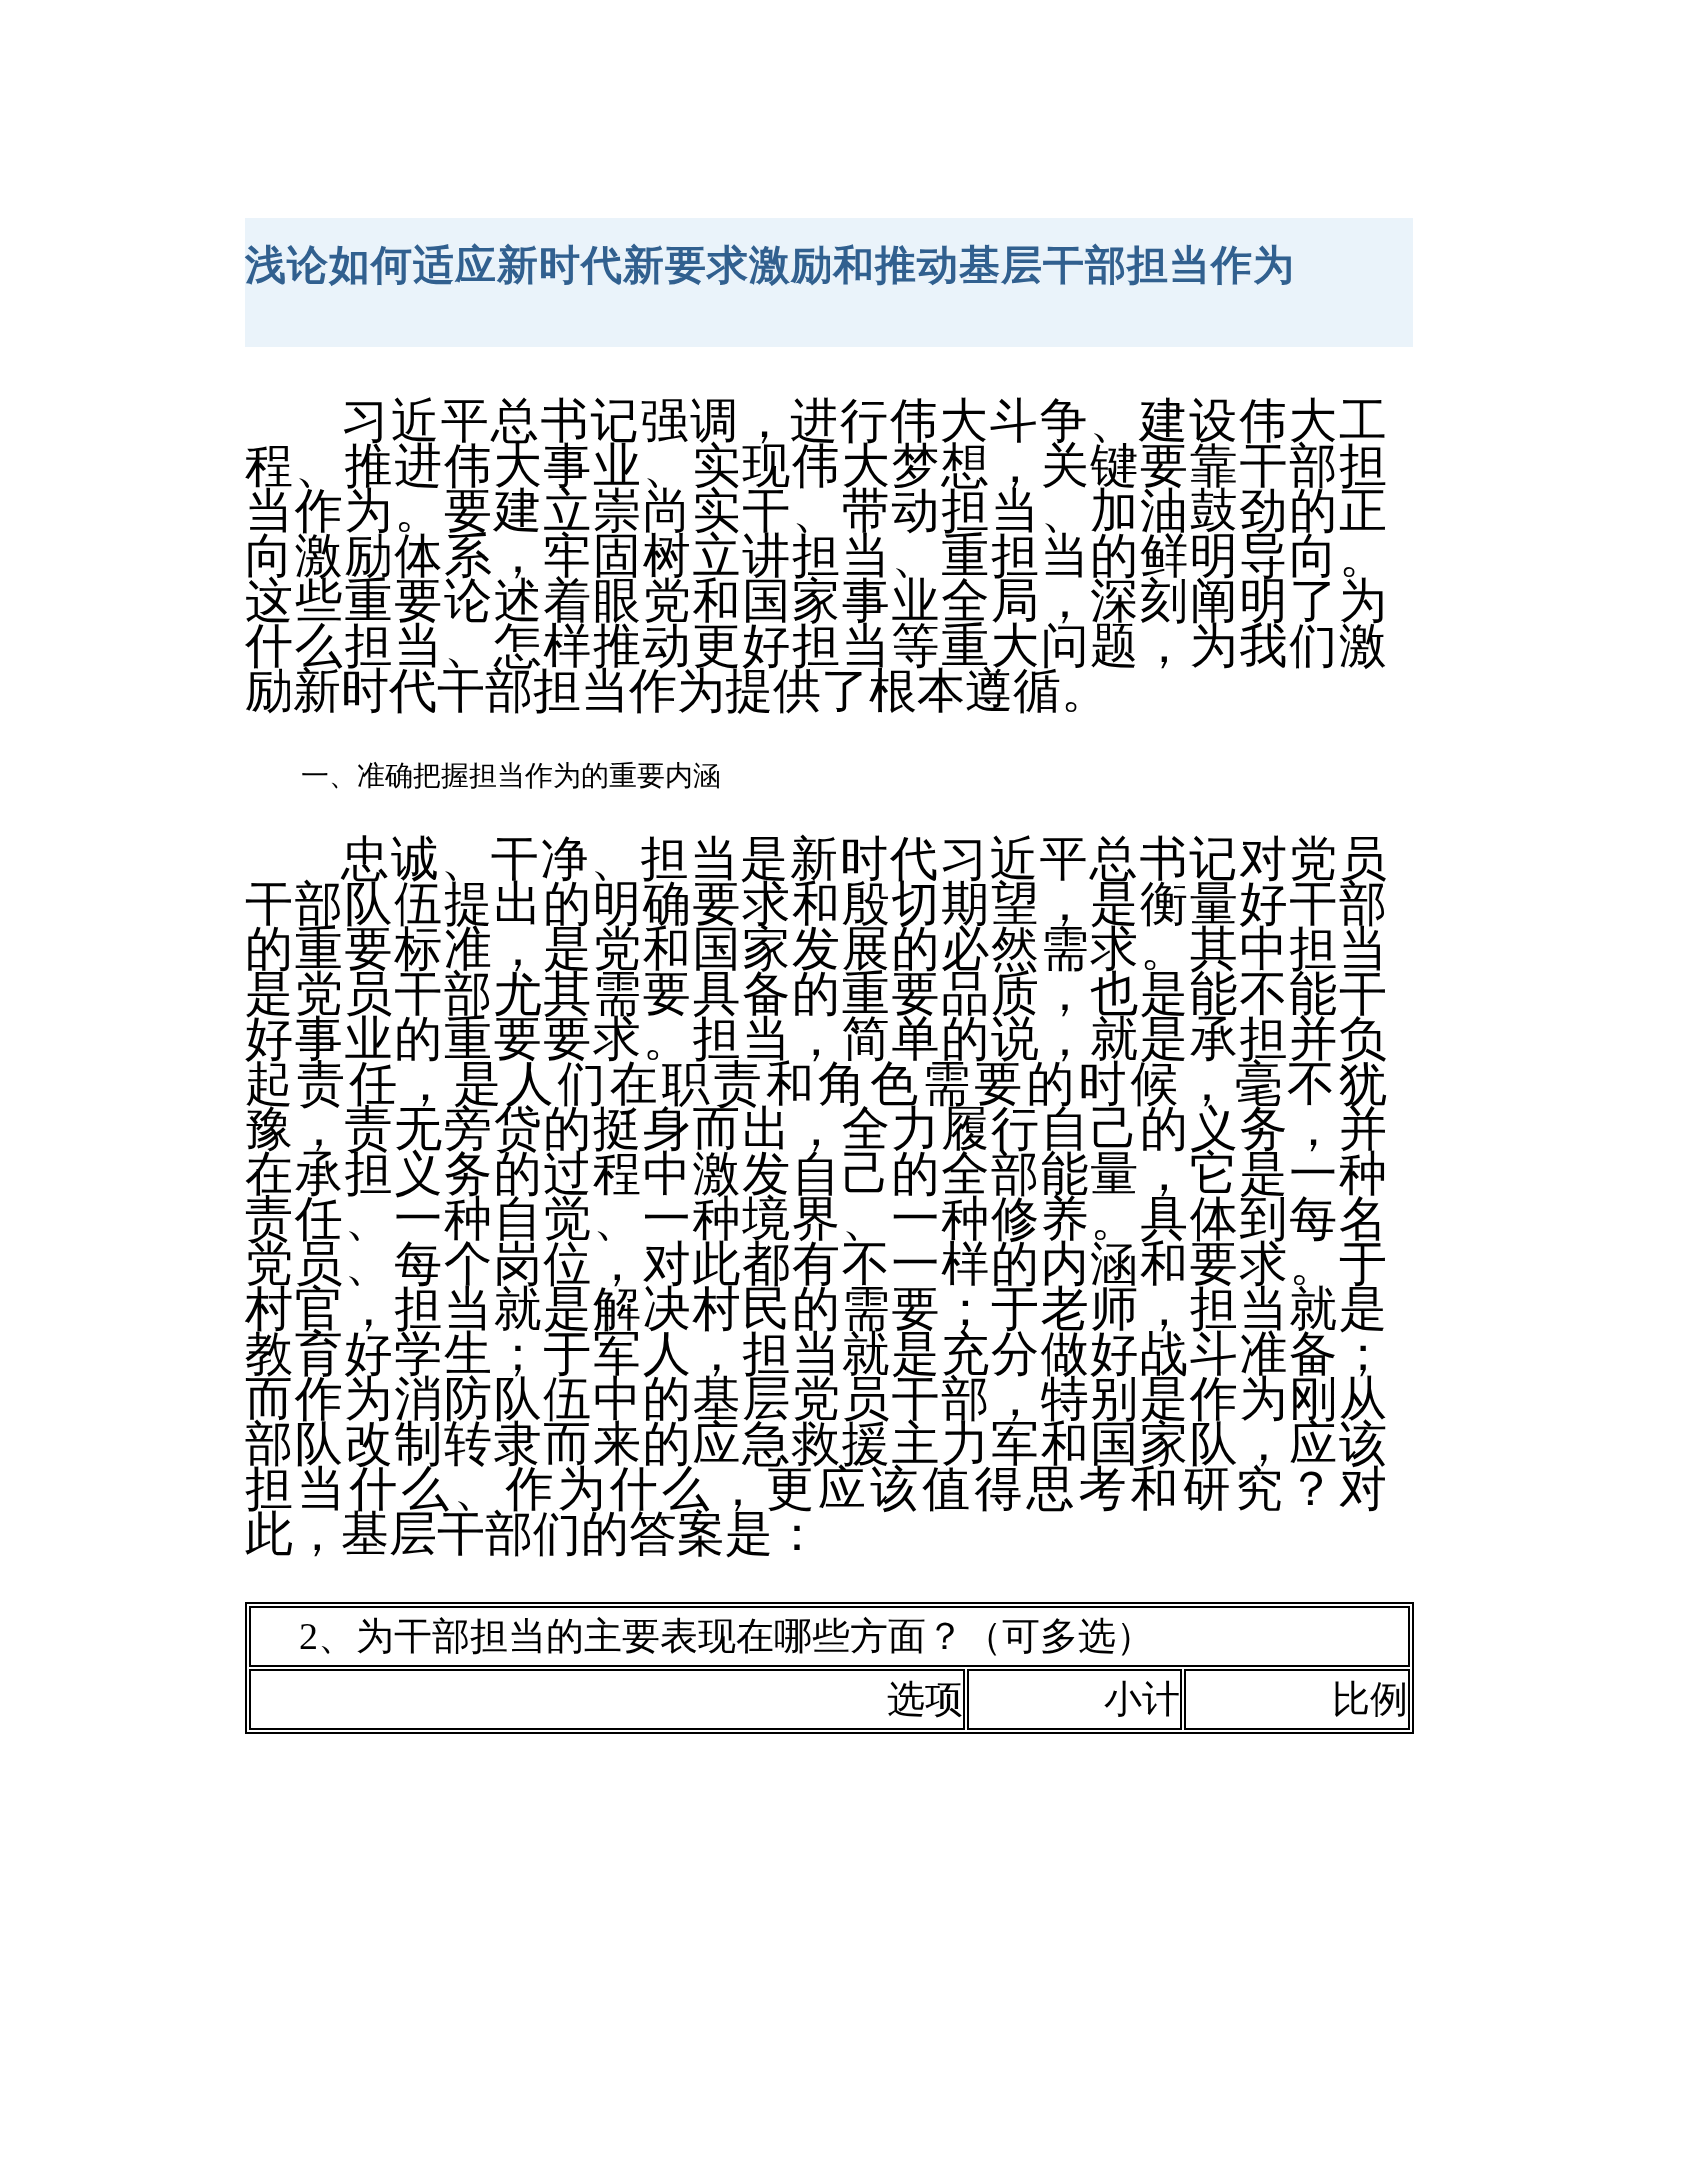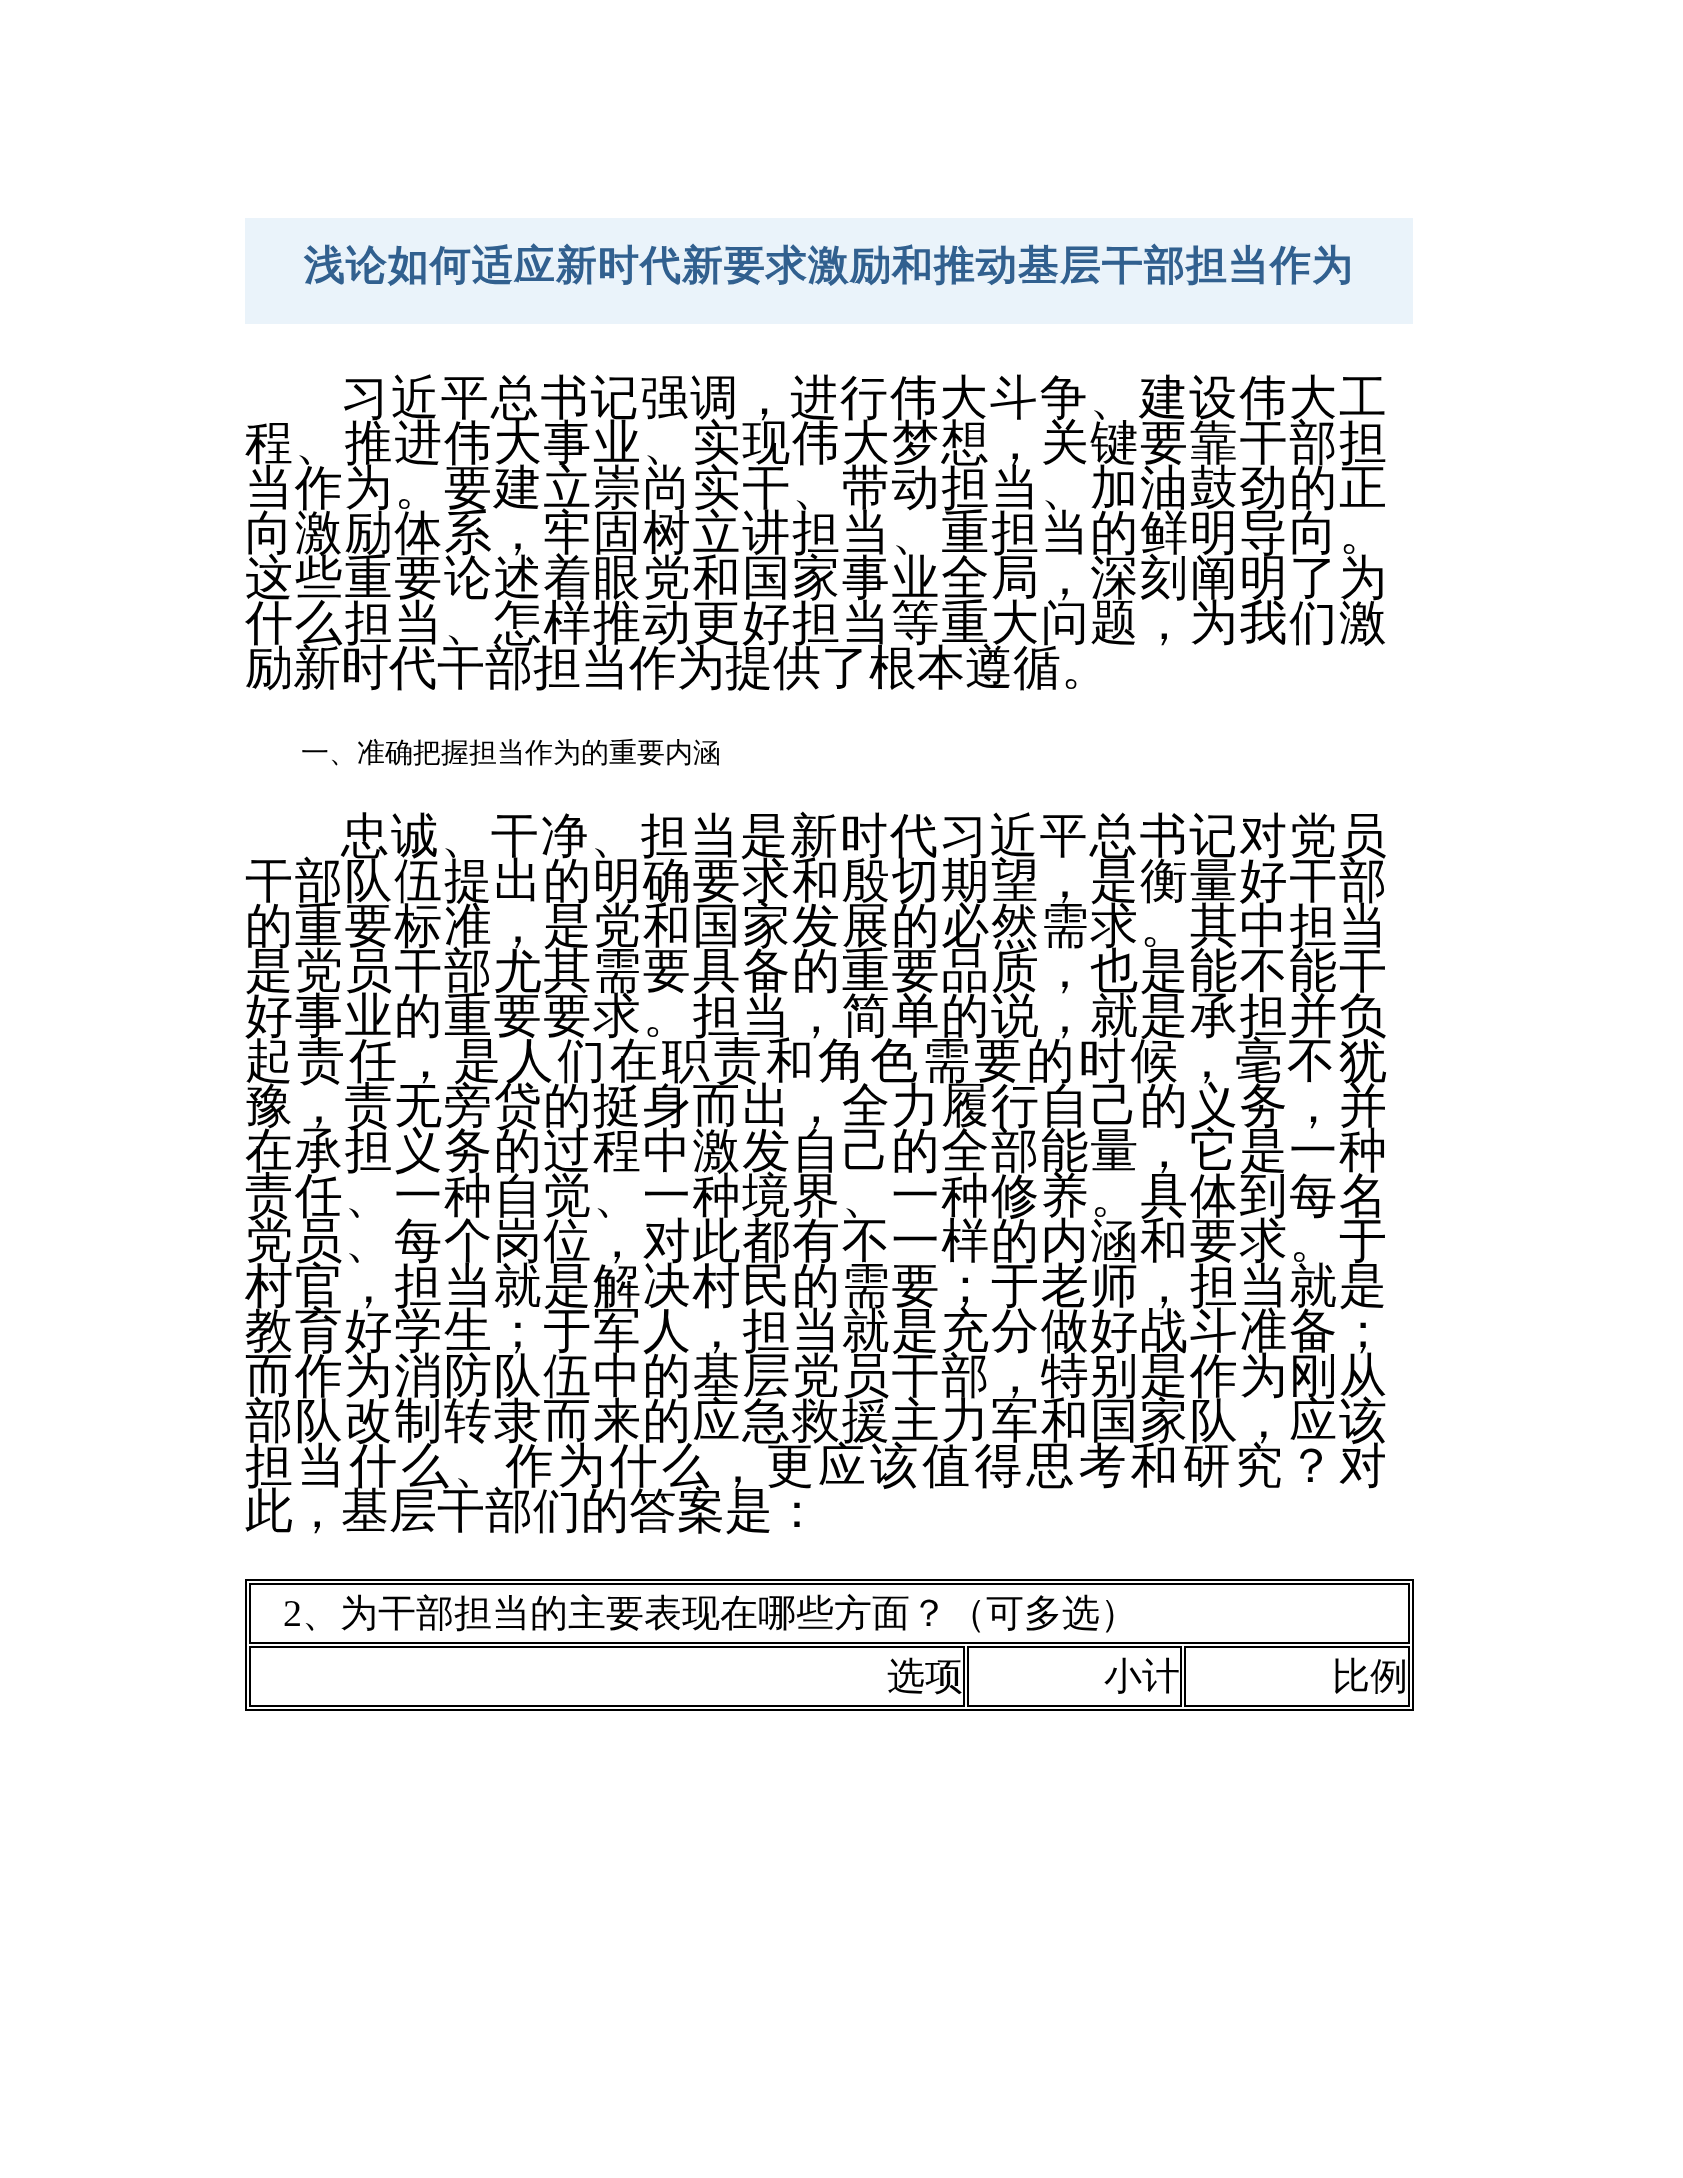--- a/index.html
+++ b/index.html
@@ -13,23 +13,23 @@
       color: #000000;
     }
     .content {
       position: absolute;
       left: 245px;
       top: 218px;
       width: 1168px;
     }
     .title-banner {
       background: #eaf3fa;
-      height: 106px;
+      height: 129px;
       padding-top: 22px;
-      text-align: center;
+      text-align: left;
     }
     .doc-title {
       font-size: 41px;
       line-height: 50px;
       font-weight: bold;
       color: #31608f;
       letter-spacing: 1px;
     }
     .para {
       font-size: 48px;
@@ -58,21 +58,21 @@
     table.survey td {
       border: 2px solid #000000;
       font-size: 38px;
       line-height: 45px;
       vertical-align: middle;
       overflow: hidden;
     }
     td.q-cell {
       height: 61px;
       text-align: left;
-      padding-left: 32px;
+      padding-left: 48px;
     }
     td.col-head {
       height: 61px;
       text-align: right;
     }
     td.opt-cell {
       height: 97px;
       text-align: left;
       padding: 4px 6px 4px 8px;
       text-indent: 30px;

